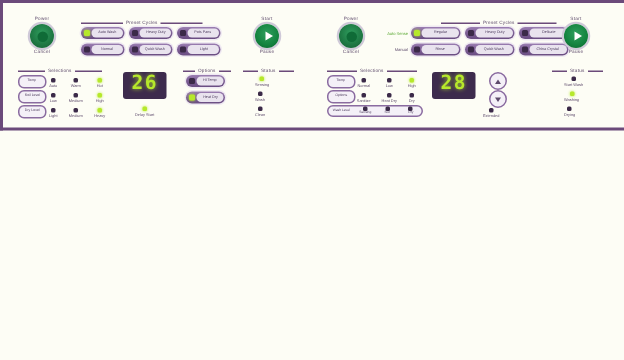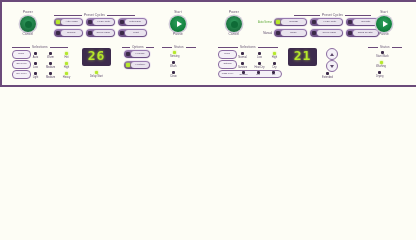--- a/index.html
+++ b/index.html
@@ -353,21 +353,21 @@
         <div class="sd"></div>
         <span>Soil</span>
       </div>
       <div class="sg">
         <div class="sd"></div>
         <span>Dry</span>
       </div>
     </div>
 
     <div class="display" style="left:80px;top:46px;width:29px;height:18px;">
-      <div class="digits">21</div>
+      <div class="digits">28</div>
     </div>
 
     <div class="rbtn" style="left:118px;top:46px;">
       <div class="up"></div>
     </div>
     <div class="rbtn" style="left:118px;top:58px;">
       <div class="dn"></div>
     </div>
 
     <div class="ind" style="left:114px;top:70px;">

